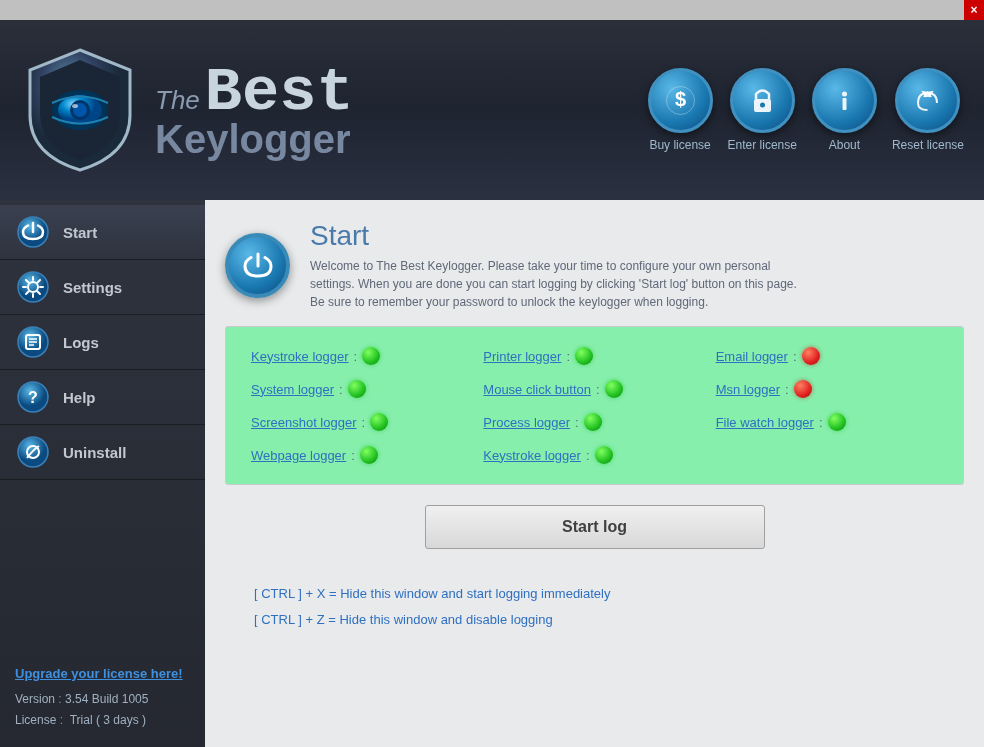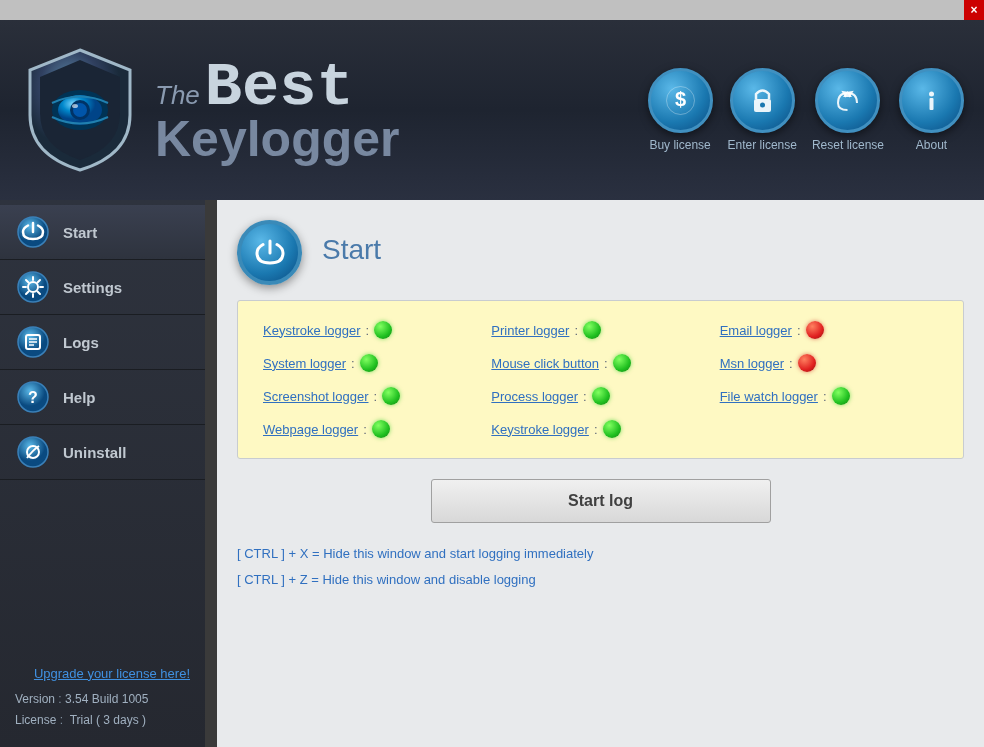--- a/index.html
+++ b/index.html
@@ -98,21 +98,20 @@
       color: #a0b8cc;
       font-size: 12px;
       text-align: center;
     }
 
     
     .main-layout {
       display: flex;
       flex: 1;
       overflow: hidden;
-      gap: 12px;
     }
 
     
     .sidebar {
       width: 205px;
       background: linear-gradient(180deg, #2e333e, #252830);
       display: flex;
       flex-direction: column;
       padding-top: 5px;
     }
@@ -152,22 +151,21 @@
       padding: 15px;
     }
 
     .upgrade-link {
       color: #4090e0;
       font-size: 13px;
       text-decoration: underline;
       cursor: pointer;
       display: block;
       margin-bottom: 8px;
-      font-weight: normal;
-      text-align: right;
+      font-weight: bold;
     }
 
     .version-info {
       color: #8090a0;
       font-size: 12px;
       line-height: 1.8;
     }
 
     .version-info span {
       color: #a0b0c0;
@@ -210,21 +208,21 @@
 
     .page-desc {
       font-size: 12px;
       color: #606878;
       line-height: 1.5;
       max-width: 500px;
     }
 
     
     .logger-grid {
-      background: #fef9c3;
+      background: #86efac;
       border: 1px solid #c8ccd0;
       border-radius: 3px;
       padding: 20px 25px;
       margin-bottom: 20px;
     }
 
     .logger-rows {
       display: grid;
       grid-template-columns: 1fr 1fr 1fr;
       row-gap: 15px;
@@ -264,41 +262,42 @@
 
     .status-red {
       background: radial-gradient(circle at 35% 30%, #ff8060, #e02020 60%, #901010);
       box-shadow: 0 0 4px rgba(200,0,0,0.5);
     }
 
     
     .start-log-btn {
       display: block;
       width: 340px;
-      margin: 0 auto 8px;
+      margin: 0 auto 22px;
       padding: 12px;
       background: linear-gradient(180deg, #f0f0f0, #d8d8d8);
       border: 1px solid #a0a0a0;
       border-radius: 3px;
       font-size: 16px;
       font-weight: bold;
       color: #404040;
       cursor: pointer;
       text-align: center;
     }
 
     
     .shortcuts {
       padding: 10px 0;
     }
 
     .shortcut-line {
       font-size: 13px;
       color: #3070c0;
       line-height: 2;
+      margin-left: 29px;
     }
 
     
     .shield-svg {
       width: 120px;
       height: 130px;
     }
   </style>
 </head>
 <body>
@@ -340,21 +339,21 @@
 
         <path d="M32 58 Q60 45 88 58" fill="none" stroke="#2080b0" stroke-width="2"></path>
         <path d="M32 72 Q60 85 88 72" fill="none" stroke="#2080b0" stroke-width="2"></path>
       </svg>
 
       <div class="app-title">
         <div style="display:flex; align-items:baseline; gap:5px;">
           <span style="font-size:26px; color:#8a9ab0; font-style:italic;">The</span>
           <span style="font-size:62px; color:#c8d4de; font-weight:bold; line-height:1;font-family:Liberation Mono, monospace;">Best</span>
         </div>
-        <div style="font-size:50px; color:#7888a0; font-weight:bold; margin-top:-5px;">Keylogger</div>
+        <div style="font-size:40px; color:#7888a0; font-weight:bold; margin-top:-5px;">Keylogger</div>
       </div>
     </div>
 
     <div class="header-buttons">
 
       <div class="header-btn-group">
         <div class="header-btn">
           <svg width="35" height="35" viewBox="0 0 35 35">
             <circle cx="17.5" cy="17.5" r="14" fill="none" stroke="rgba(255,255,255,0.3)" stroke-width="1"></circle>
             <text x="17.5" y="23" text-anchor="middle" fill="white" font-size="20" font-weight="bold">$</text>
@@ -365,44 +364,44 @@
 
       <div class="header-btn-group">
         <div class="header-btn">
           <svg width="35" height="35" viewBox="0 0 35 35">
             <rect x="9" y="16" width="17" height="13" rx="2" fill="white" opacity="0.9"></rect>
             <path d="M11 16 L11 11 Q17.5 4 24 11 L24 16" fill="none" stroke="white" stroke-width="2.5" opacity="0.9"></path>
             <circle cx="17.5" cy="22" r="2.5" fill="#1a78b0"></circle>
           </svg>
         </div>
         <span class="header-btn-label">Enter license</span>
+      </div>
+
+      <div class="header-btn-group">
+        <div class="header-btn">
+          <svg width="35" height="35" viewBox="0 0 35 35">
+            <circle cx="17.5" cy="11" r="2.5" fill="white" opacity="0.9"></circle>
+            <rect x="15.5" y="15" width="4" height="12" rx="1" fill="white" opacity="0.9"></rect>
+          </svg>
+        </div>
+        <span class="header-btn-label">About</span>
       </div>
 
       <div class="header-btn-group">
         <div class="header-btn">
           <svg width="35" height="35" viewBox="0 0 35 35">
             <path d="M17.5 8 L22 14 L13 14 Z" fill="white" opacity="0.9"></path>
             <path d="M10 22 L6 17 L14 17 Z" fill="white" opacity="0.9" transform="rotate(120, 17.5, 17.5)"></path>
             <path d="M25 22 L29 17 L21 17 Z" fill="white" opacity="0.9" transform="rotate(240, 17.5, 17.5)"></path>
             <path d="M17.5 10 Q27 10 27 20" fill="none" stroke="white" stroke-width="2" opacity="0.9"></path>
             <path d="M17.5 10 Q8 10 8 20" fill="none" stroke="white" stroke-width="2" opacity="0.9"></path>
             <path d="M8 20 Q8 27 17.5 27" fill="none" stroke="white" stroke-width="2" opacity="0.9"></path>
           </svg>
         </div>
         <span class="header-btn-label">Reset license</span>
-      </div>
-
-      <div class="header-btn-group">
-        <div class="header-btn">
-          <svg width="35" height="35" viewBox="0 0 35 35">
-            <circle cx="17.5" cy="11" r="2.5" fill="white" opacity="0.9"></circle>
-            <rect x="15.5" y="15" width="4" height="12" rx="1" fill="white" opacity="0.9"></rect>
-          </svg>
-        </div>
-        <span class="header-btn-label">About</span>
       </div>
     </div>
   </div>
 
   <div class="main-layout">
 
     <div class="sidebar">
 
       <div class="nav-item active">
         <div class="nav-icon">
@@ -503,20 +502,21 @@
 
       <div class="page-header">
         <div class="power-icon">
           <svg width="40" height="40" viewBox="0 0 40 40">
             <path d="M20 8 L20 20" stroke="white" stroke-width="3" stroke-linecap="round"></path>
             <path d="M13 11.5 Q7 15 7 20 Q7 30 20 30 Q33 30 33 20 Q33 15 27 11.5" fill="none" stroke="white" stroke-width="3" stroke-linecap="round"></path>
           </svg>
         </div>
         <div class="page-title-section">
           <h1>Start</h1>
+          <p class="page-desc">Welcome to The Best Keylogger. Please take your time to configure your own personal settings. When you are done you can start logging by clicking 'Start log' button on this page. Be sure to remember your password to unlock the keylogger when logging.</p>
         </div>
       </div>
 
       <div class="logger-grid">
         <div class="logger-rows">
 
           <div class="logger-item">
             <a class="logger-link">Keystroke logger</a>
             <span class="logger-colon"> : </span>
             <span class="status-dot status-green"></span>

